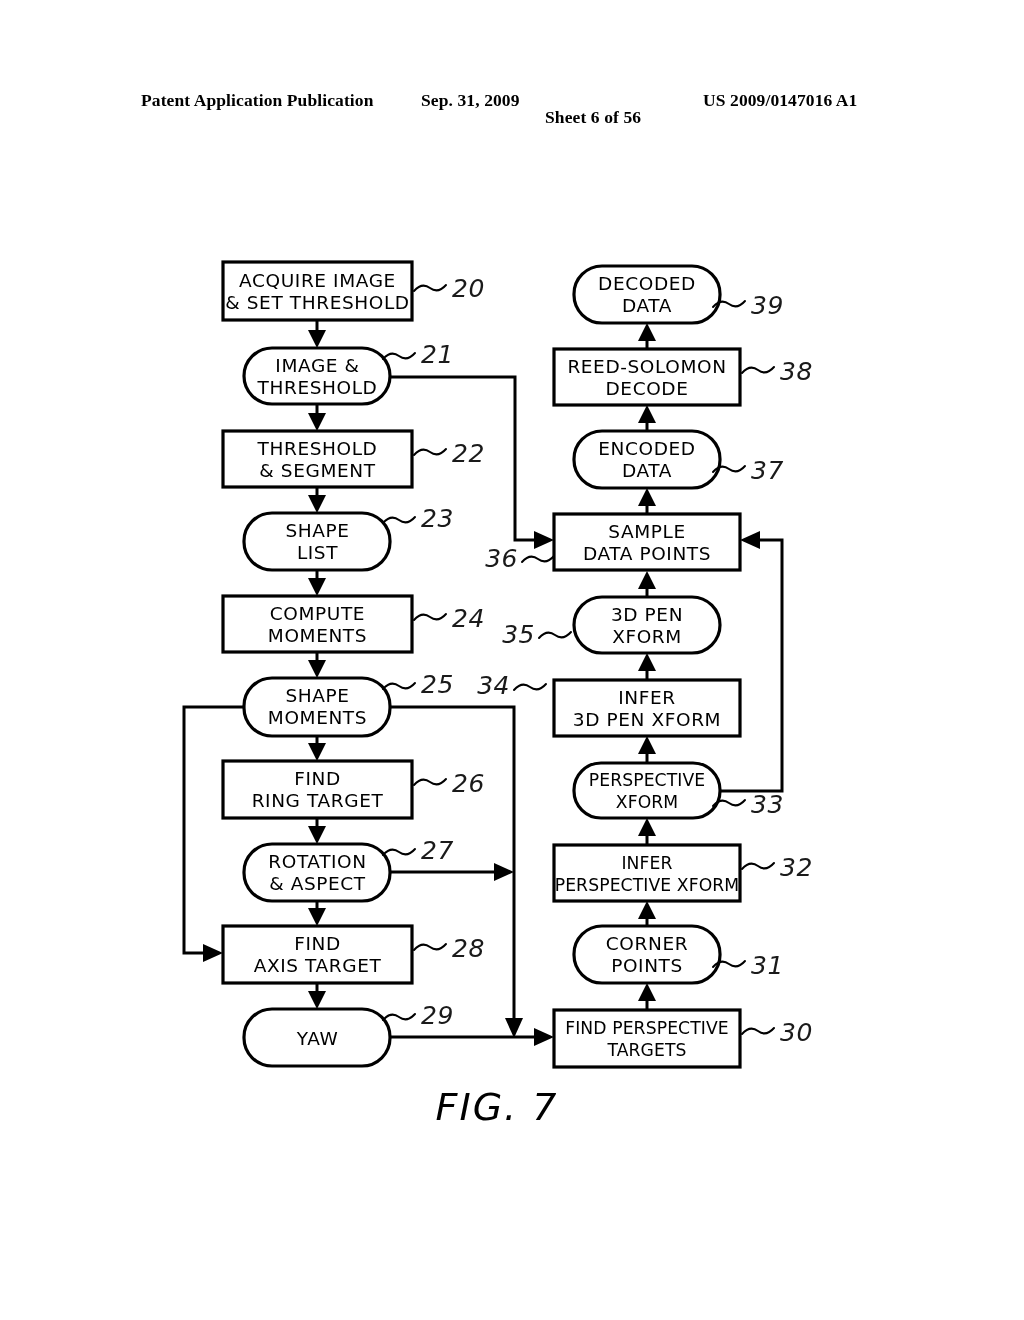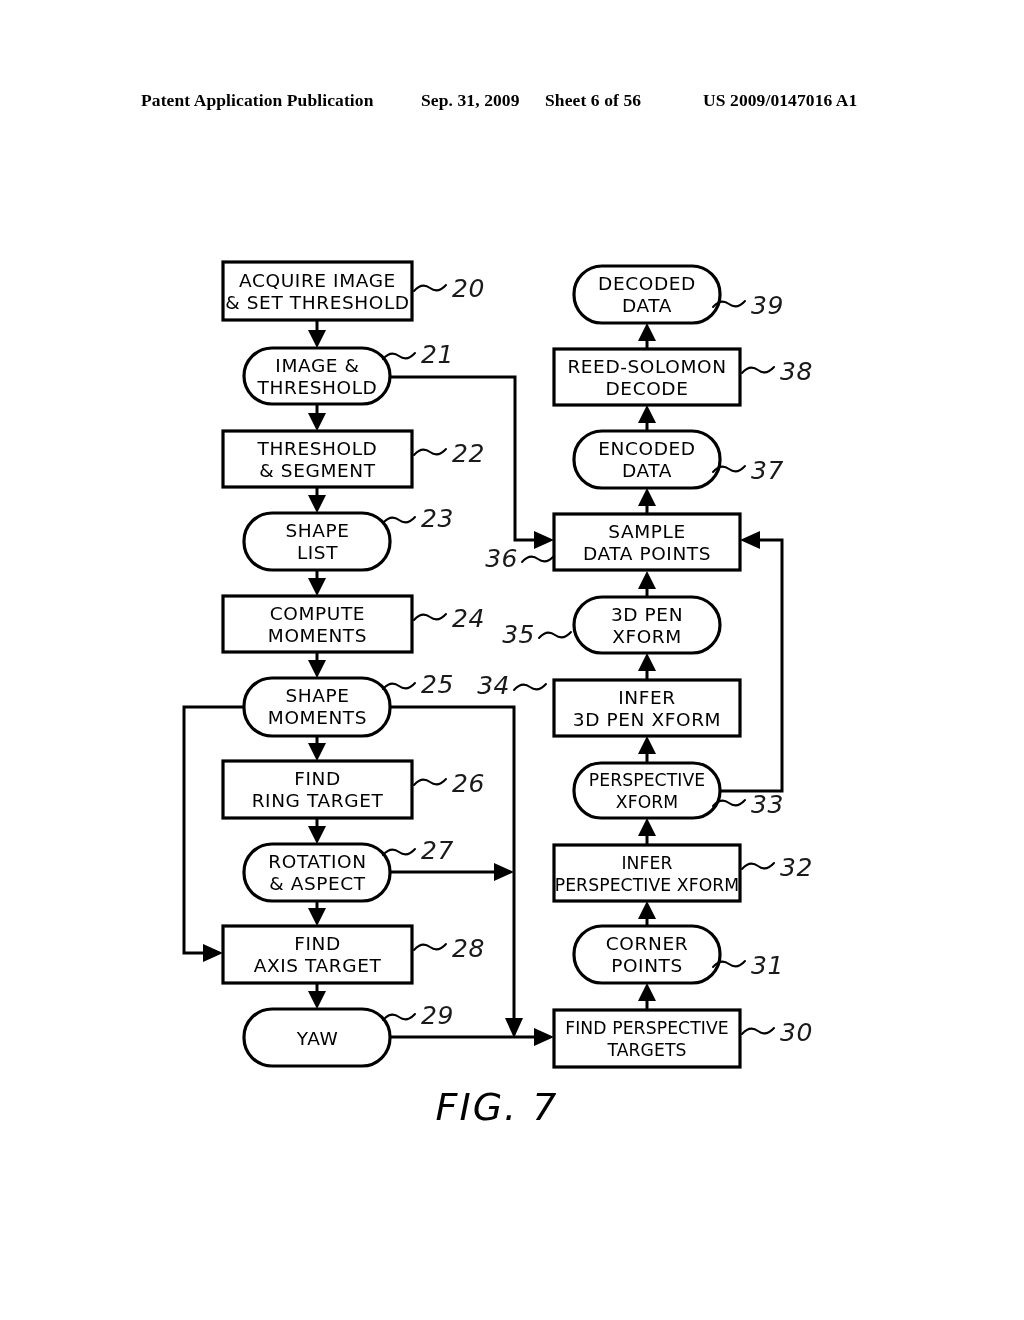--- a/index.html
+++ b/index.html
@@ -34,21 +34,21 @@
     letter-spacing: 0.1px;
     white-space: nowrap;
   }
   #pub-header .h-cell {
     position: absolute;
     top: 0;
     line-height: 28px;
   }
   #hdr-pub   { left: 129px; margin-left: 12px; }
   #hdr-date  { left: 421px; }
-  #hdr-sheet { left: 545px; }
+  #hdr-sheet { left: 545px; margin-top: 17px; }
   #hdr-num   { left: 703px; }
 
   
   #diagram {
     position: absolute;
     left: 0;
     top: 0;
     width: 840px;
     height: 1320px;
   }

